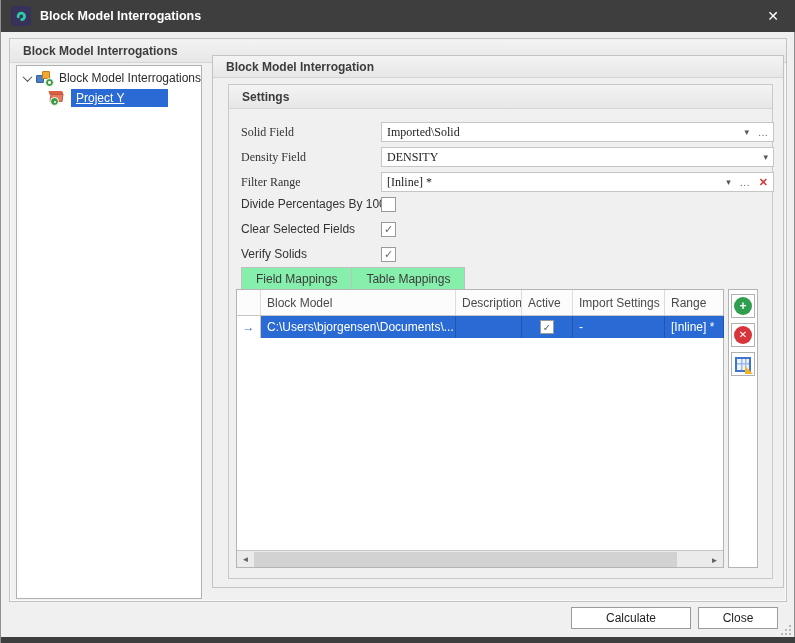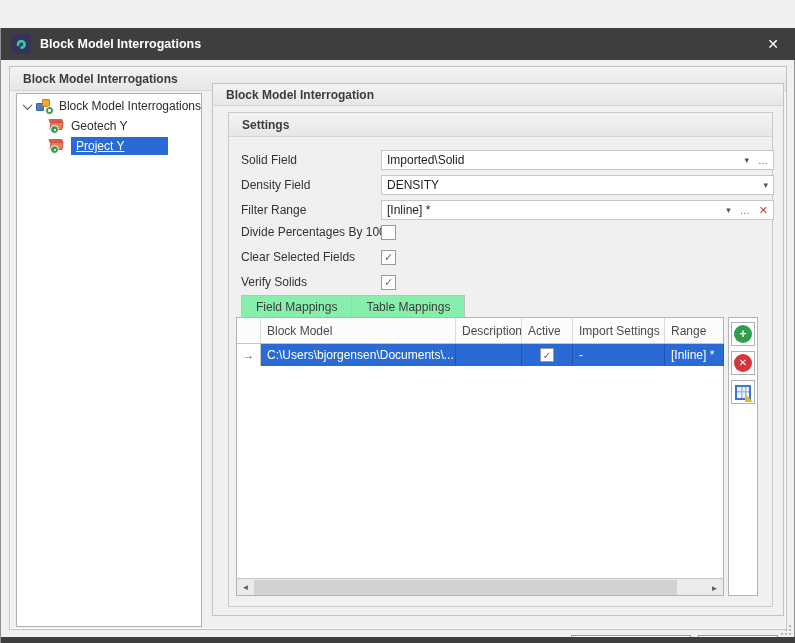--- a/index.html
+++ b/index.html
@@ -10,21 +10,20 @@
     color: #2b2b2b;
     background: #f0f0f0;
     position: relative;
     overflow: hidden;
   }
   .window {
     position: absolute; inset: 0;
     background: #f0f0f0;
     border-left: 1px solid #8f8f8f;
     border-right: 1px solid #8f8f8f;
-    margin-top: 28px;
   }
   
   .titlebar {
     position: absolute; left: 0; top: 0; width: 795px; height: 32px;
     background: #3e3e3e; display: flex; align-items: center;
   }
   .app-icon {
     width: 20px; height: 20px; margin-left: 10px;
     background: #37325a; border-radius: 3px;
     display: flex; align-items: center; justify-content: center;
@@ -101,21 +100,21 @@
   .right-group {
     position: absolute; left: 202px; top: 16px; width: 572px; height: 533px;
     border: 1px solid #c3c3c3; background: #f0f0f0;
   }
   .right-group > .group-header { height: 22px; }
   .settings-group {
     position: absolute; left: 15px; top: 28px; width: 545px; height: 495px;
     border: 1px solid #c9c9c9; background: #f0f0f0;
   }
   
-  .field-row { position: absolute; left: 12px; width: 521px; height: 20px; display: flex; align-items: center; }
+  .field-row { position: absolute; left: 12px; width: 521px; height: 20px; display: flex; align-items: center; font-family: Liberation Serif, serif; }
   .flabel { color: #333333; }
   .editor {
     position: absolute; left: 140px; width: 393px; height: 20px;
     background: #ffffff; border: 1px solid #c6c6c6;
     display: flex; align-items: center; padding: 8px 5px;
   }
   .evalue { flex: 1; color: #222222; }
   .ctrl { color: #666666; margin-left: 9px; font-size: 10px; }
   .ctrl.dd { font-size: 9px; color: #555; }
   .ctrl.clear { color: #d23b3b; font-weight: bold; font-size: 11px; }
@@ -245,28 +244,20 @@
             <span class="badge"></span>
         </span>
         <span class="tree-label">Block Model Interrogations</span>
       </div>
       <div class="tree-row tree-child">
         <span class="box-icon">
           <span class="flap"></span>
             <span class="bx"></span>
             <span class="badge"></span>
         </span>
-        <span class="tree-label">Geotech Y</span>
-      </div>
-      <div class="tree-row tree-child">
-        <span class="box-icon">
-          <span class="flap"></span>
-            <span class="bx"></span>
-            <span class="badge"></span>
-        </span>
         <span class="tree-label tree-sel">Project Y</span>
       </div>
     </div>
 
     <div class="right-group">
       <div class="group-header">
         <span>Block Model Interrogation</span>
       </div>
 
       <div class="settings-group">

